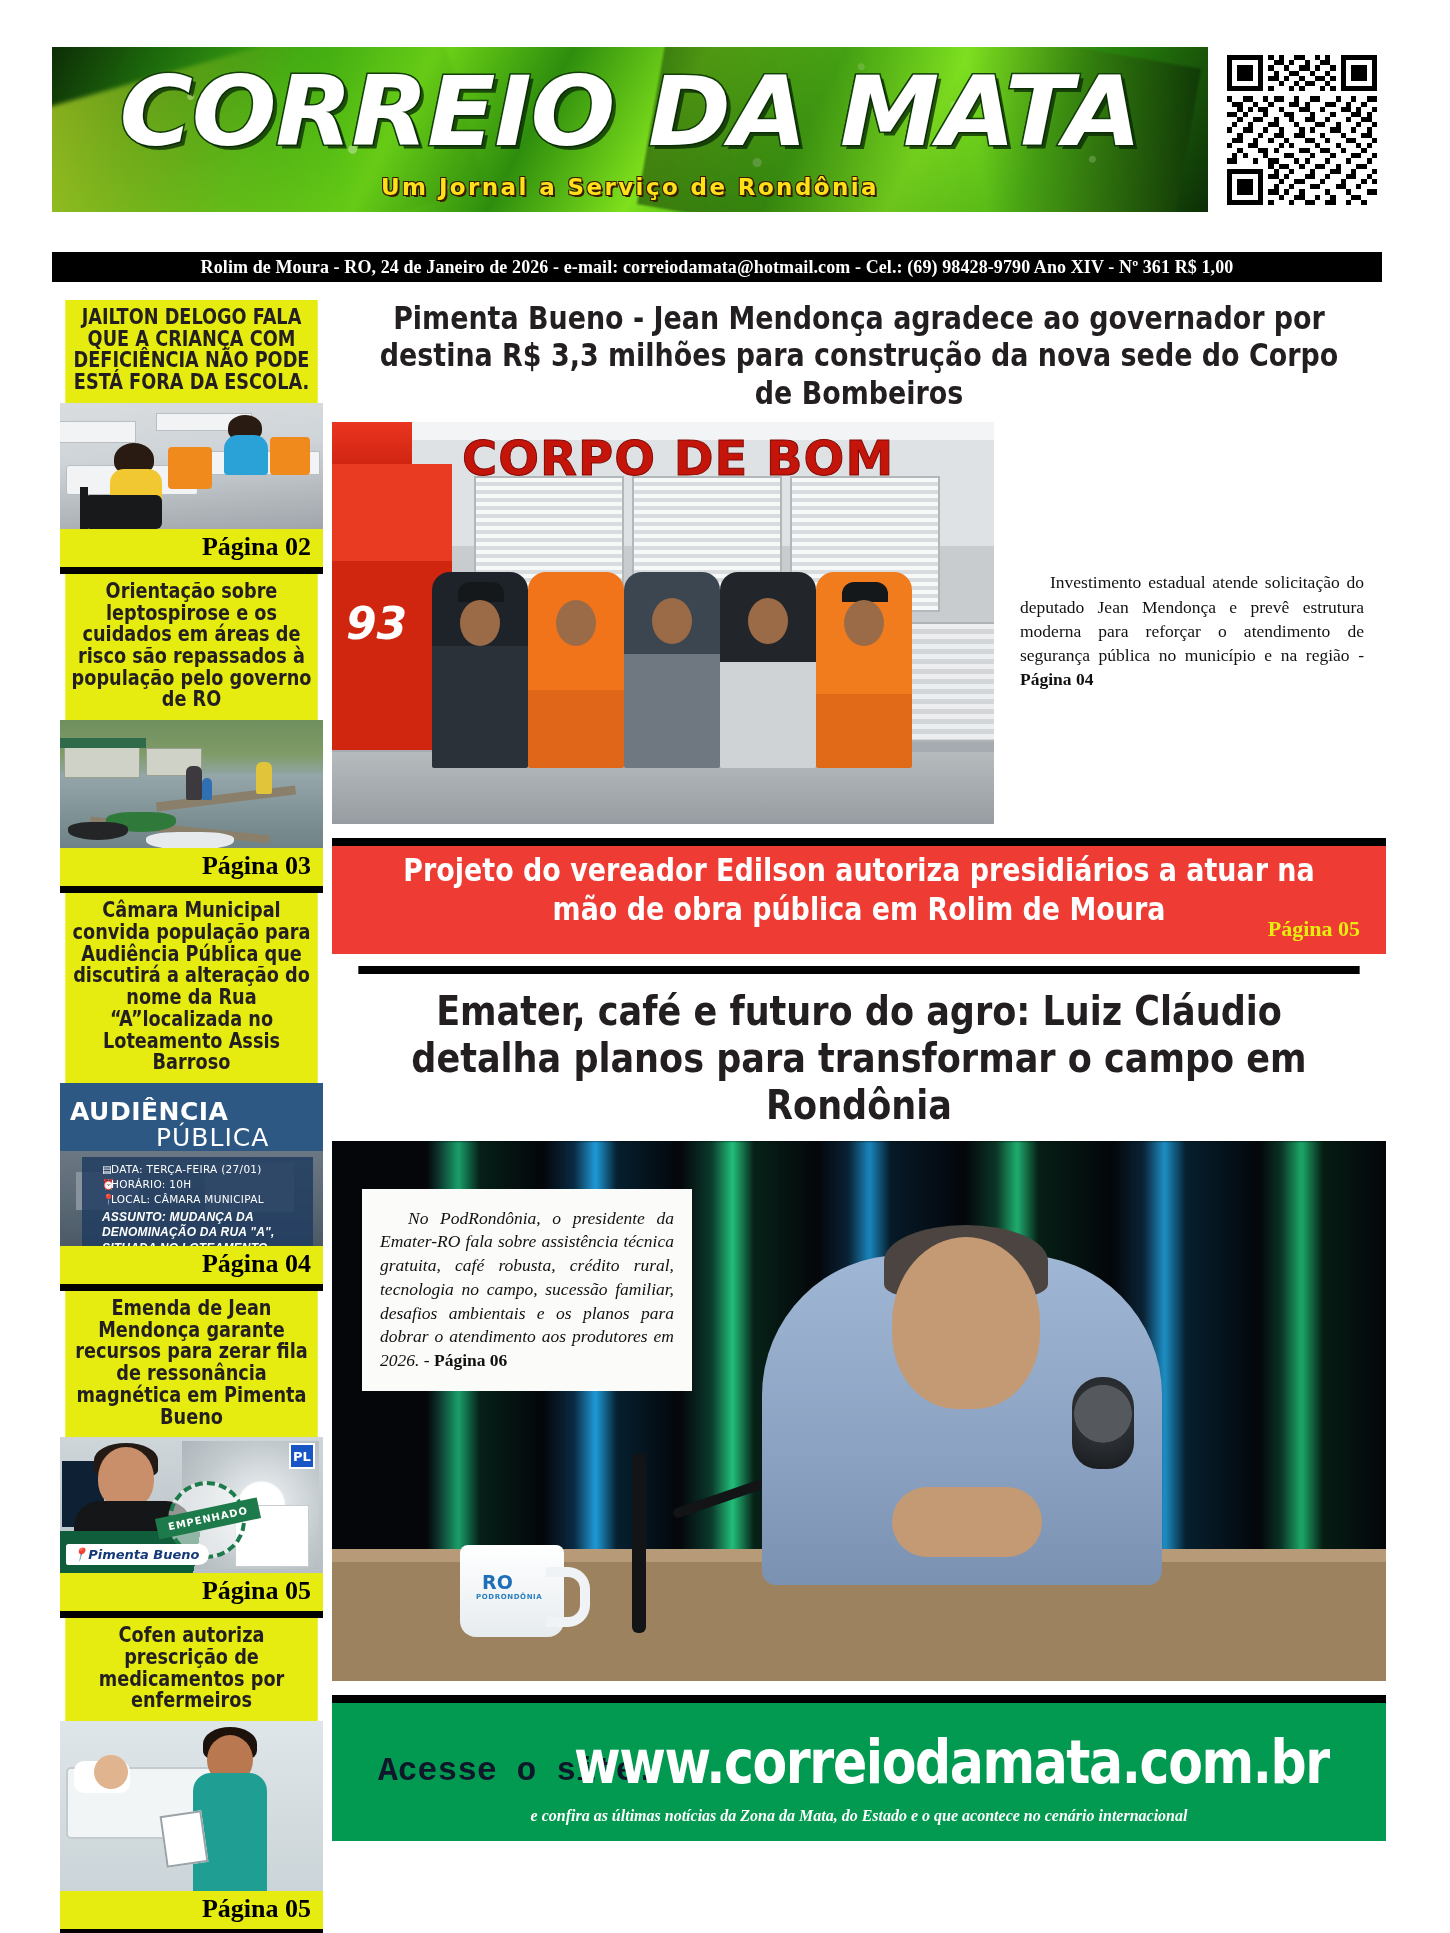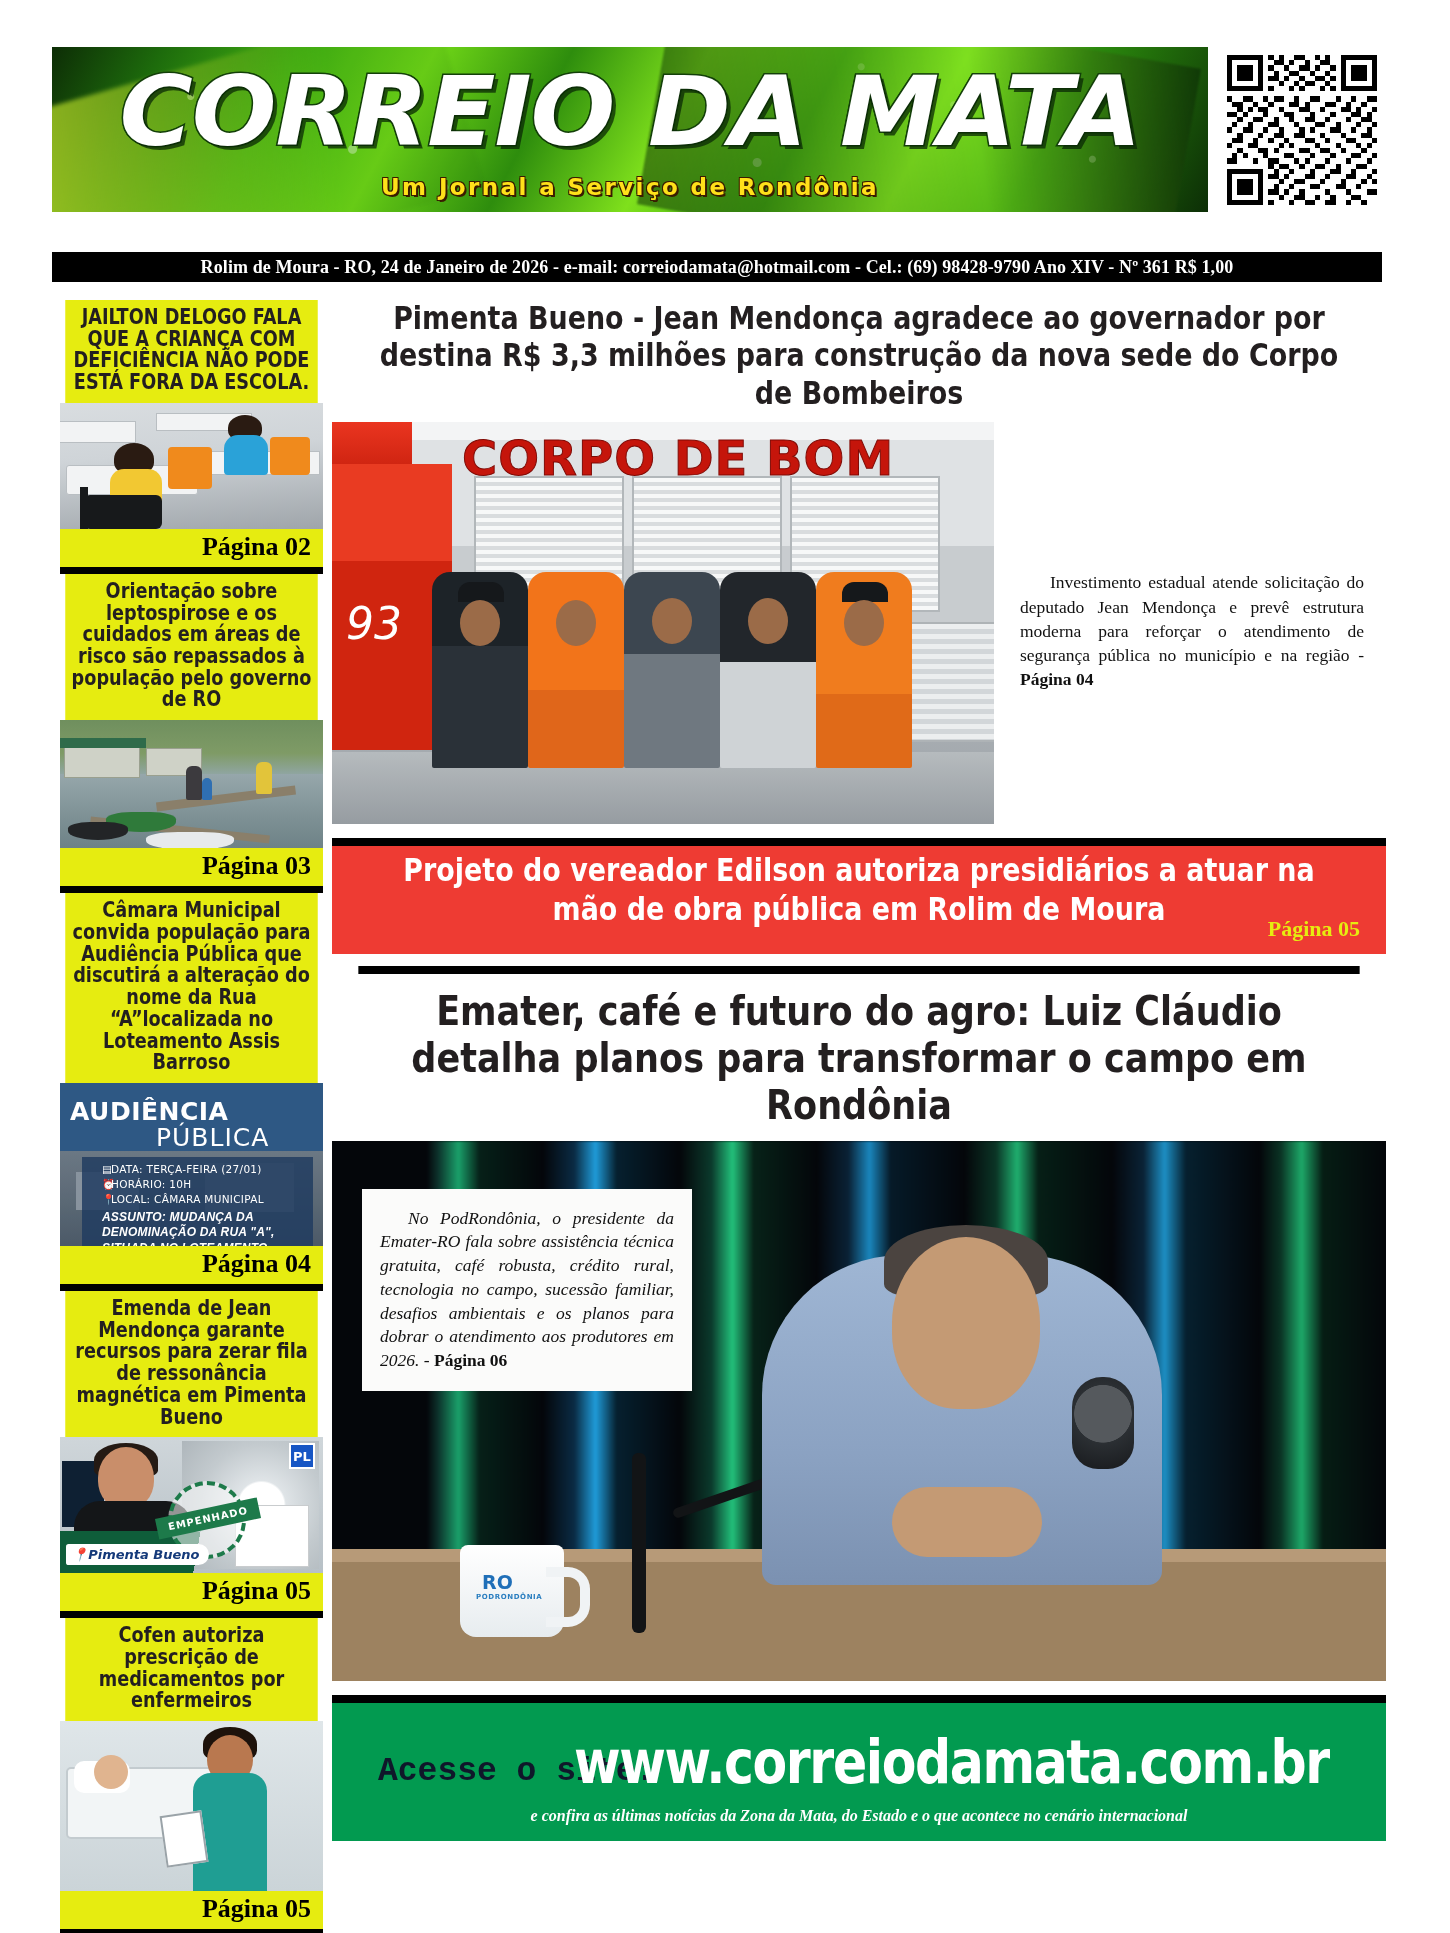--- a/index.html
+++ b/index.html
@@ -197,21 +197,21 @@
     width: 662px; height: 402px; position: relative; overflow: hidden;
     background: linear-gradient(180deg,#e02b18 0%,#c51f0e 28%,#b01b0c 35%,#b9bec2 36%,#9da3a8 100%);
   }
   .lead-photo .truckbody { position:absolute; left:80px; top:0; right:0; height:200px;
     background: linear-gradient(180deg,#f3f4f5 0 9%, #dfe2e4 9% 62%, #c8cccf 62% 100%); }
   .lead-photo .truck-red-top { position:absolute; left:0; top:0; right:0; height:44px;
     background: linear-gradient(180deg,#ea3520,#cf2411); }
   .lead-photo .cab { position:absolute; left:0; top:42px; width:120px; height:286px;
     background: linear-gradient(180deg,#e93b22 0 34%, #d0250f 34% 100%); }
   .lead-photo .cab-num { position:absolute; left:14px; top:176px; color:#fff;
-    font-family:"DejaVu Sans",sans-serif; font-weight:400; font-size:44px; font-style:italic; }
+    font-family:"DejaVu Sans",sans-serif; font-weight:700; font-size:44px; font-style:italic; }
   .lead-photo .corpo-txt { position:absolute; left:130px; top:8px; color:#c5150b;
     font-family:"DejaVu Sans",sans-serif; font-weight:700; font-size:48px;
     letter-spacing:1px; -webkit-text-stroke:1px #7e0a05; white-space:nowrap; }
   .lead-photo .roller { position:absolute; top:54px; width:150px; height:136px;
     background: repeating-linear-gradient(180deg,#f7f8f8 0 4px,#d9dcde 4px 8px);
     border:2px solid #b2b7ba; }
   .lead-photo .panel { position:absolute; top:200px; height:120px; width:128px;
     background: repeating-linear-gradient(180deg,#eceeef 0 5px,#d2d6d9 5px 10px);
     border:2px solid #aeb3b6; }
   .lead-photo .ground { position:absolute; left:0; right:0; bottom:0; height:72px;

